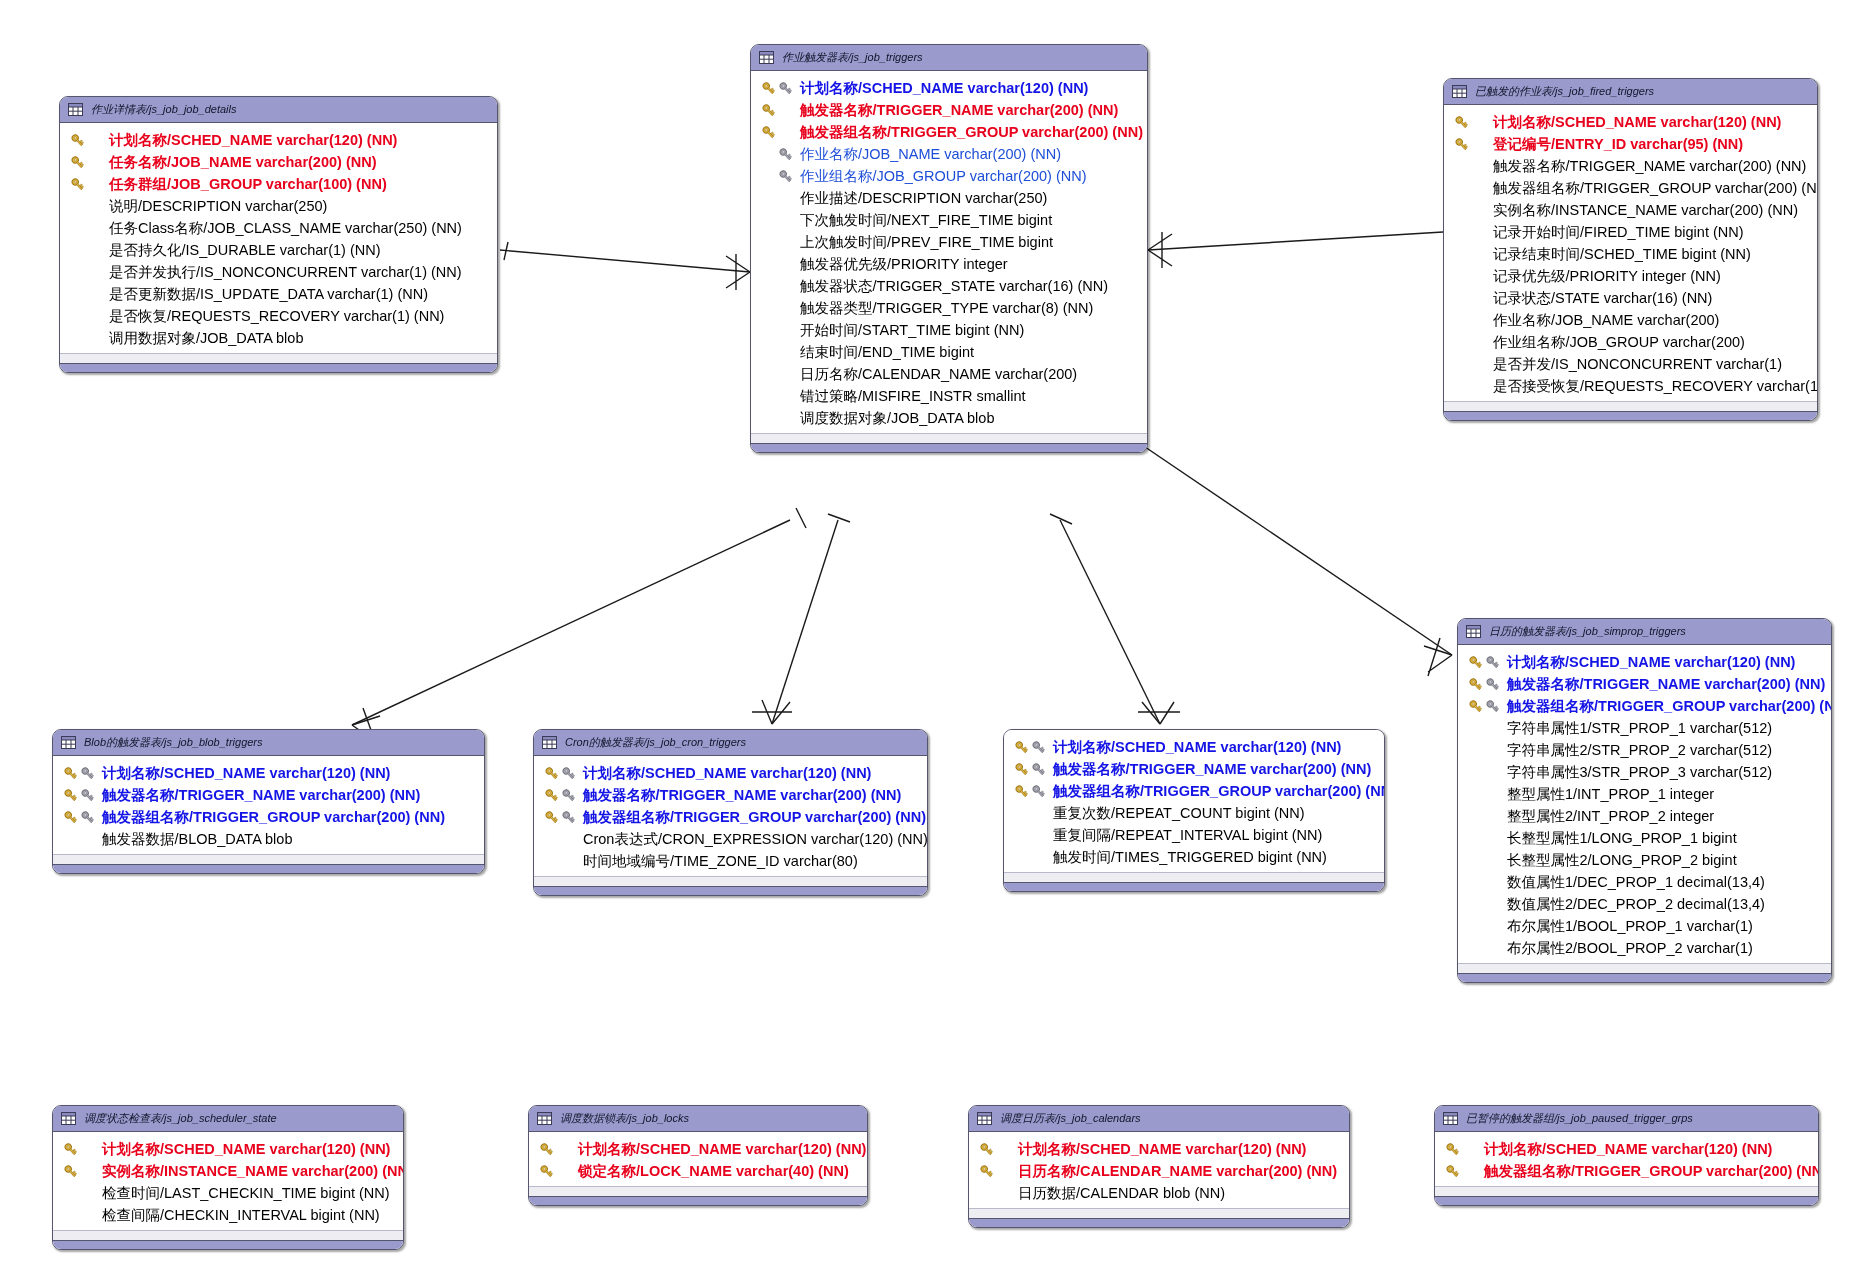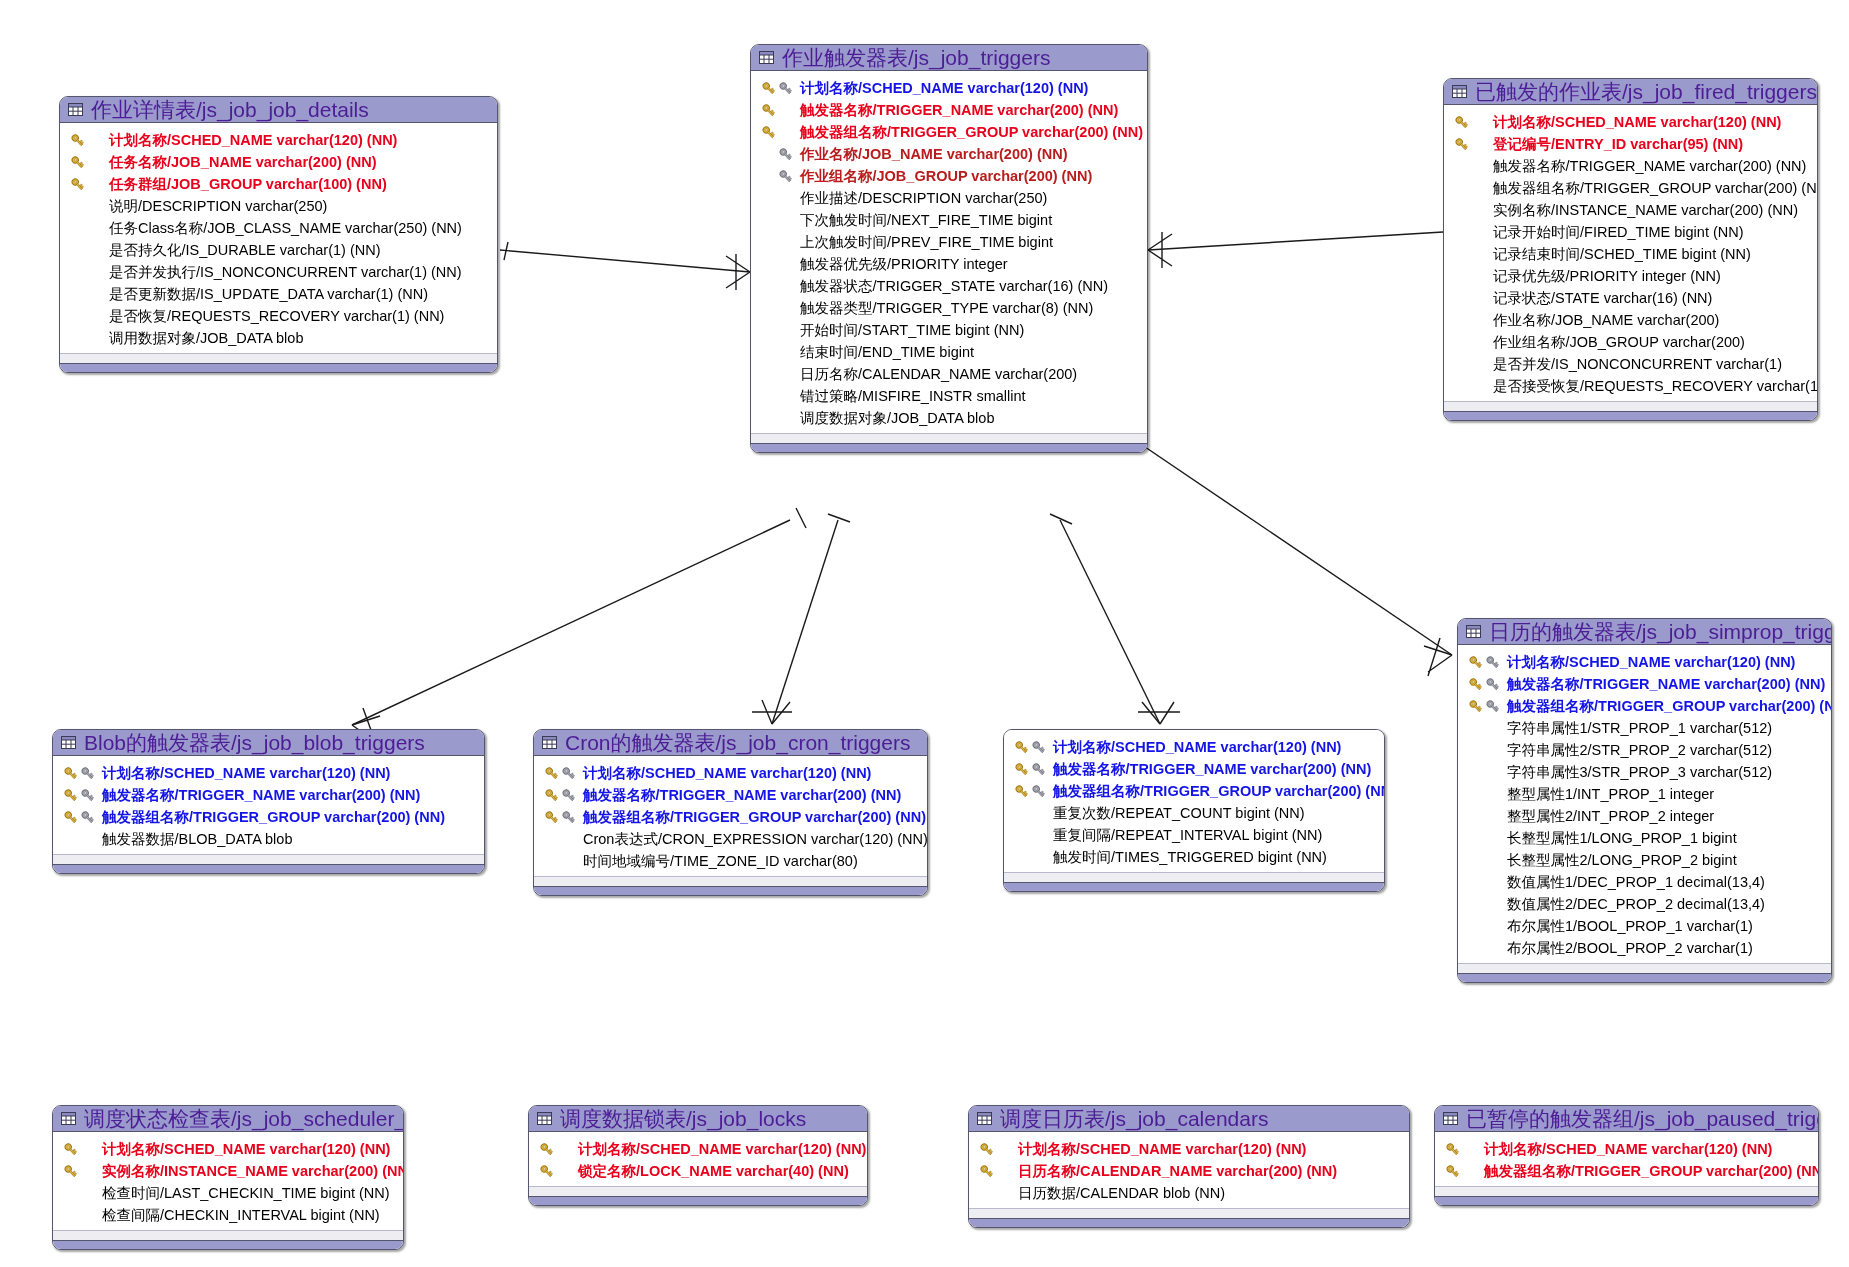--- a/index.html
+++ b/index.html
@@ -46,24 +46,25 @@
     gap: 8px;
     box-sizing: border-box;
   }
   .table-icon {
     width: 15px;
     height: 13px;
     flex: 0 0 auto;
     display: block;
   }
   .entity-title {
-    font-size: 21px;
-    color: #4c1d95;
+    font-size: 11px;
+    color: #0f172a;
     white-space: nowrap;
     line-height: 1;
+    font-style: italic;
   }
   .entity-body {
     padding: 6px 0 4px 0;
     background: #ffffff;
   }
   .col-row {
     display: flex;
     align-items: center;
     height: 22px;
     padding-left: 9px;
@@ -79,21 +80,21 @@
   }
   .keyslot svg { display: block; }
   .col-label {
     font-size: 14.5px;
     line-height: 1;
     margin-left: 6px;
     white-space: nowrap;
   }
   .pk    { color: #e8001c; font-weight: bold; }
   .pkfk  { color: #1414e6; font-weight: bold; }
-  .fk    { color: #b91c1c; font-weight: bold; }
+  .fk    { color: #1d4ed8; font-weight: normal; }
   .plain { color: #000000; font-weight: normal; }
   .entity-footer {
     height: 19px;
     background: #ededf2;
     border-top: 1px solid #b9b9cc;
     box-sizing: border-box;
     position: relative;
   }
   .entity-footer::after {
     content: "";
@@ -1034,21 +1035,21 @@
                   <rect x="8.4" y="12.0" width="1.9" height="1.4" fill="#e0b43c" stroke="#9d7715" stroke-width="0.6"></rect>
                 </g>
               </svg>
             </span>
             <span class="keyslot"></span>
             <span class="col-label pk">锁定名称/LOCK_NAME varchar(40) (NN)</span>
           </div>
         </div>
         <div class="entity-footer"></div>
       </div>
-      <div class="entity" style="left: 968px; top: 1105px; width: 442px;">
+      <div class="entity" style="left: 968px; top: 1105px; width: 382px;">
         <div class="entity-header">
           <span>
             <svg class="table-icon" viewBox="0 0 15 13" xmlns="http://www.w3.org/2000/svg">
               <rect x="0.5" y="0.5" width="14" height="12" fill="#ffffff" stroke="#3b3b55"></rect>
               <rect x="0.5" y="0.5" width="14" height="3.5" fill="#8a8ac0" stroke="#3b3b55"></rect>
               <line x1="5" y1="4" x2="5" y2="12.5" stroke="#3b3b55"></line>
               <line x1="10" y1="4" x2="10" y2="12.5" stroke="#3b3b55"></line>
               <line x1="0.5" y1="8.2" x2="14.5" y2="8.2" stroke="#3b3b55"></line>
             </svg>
           </span>

